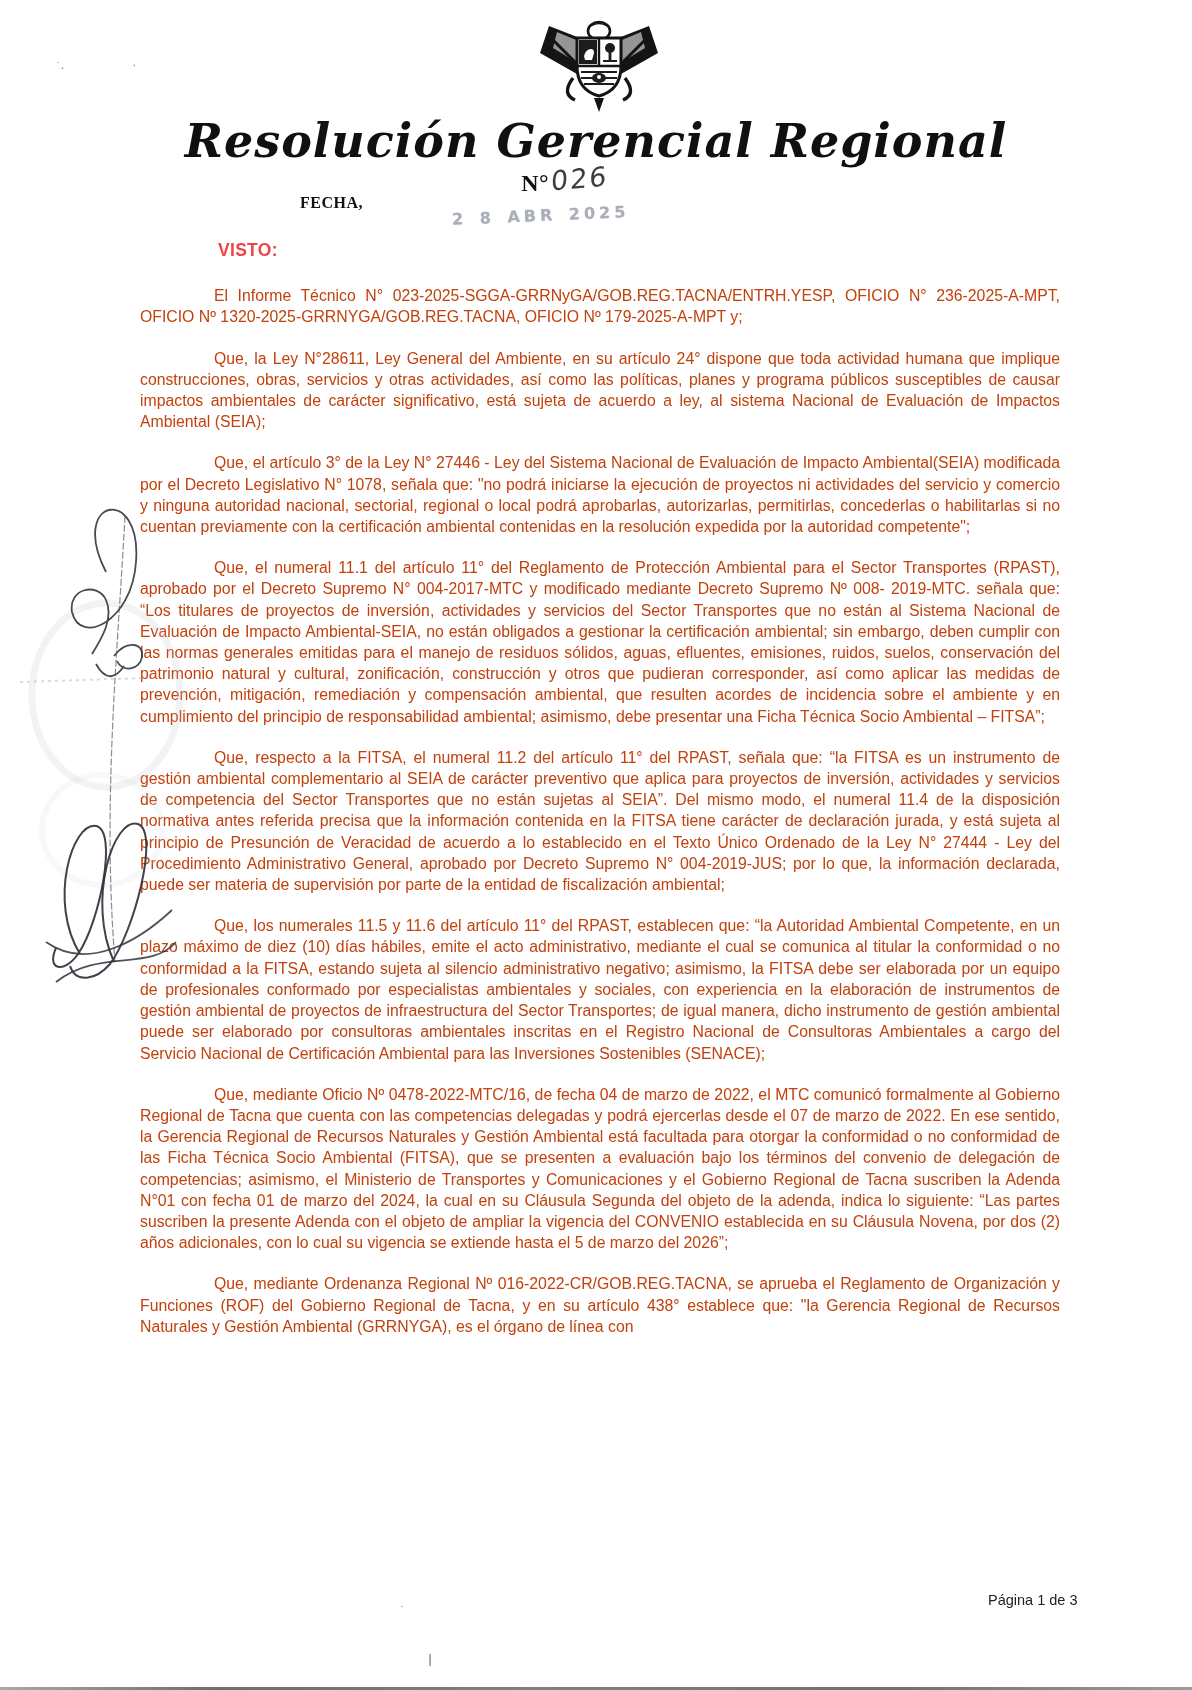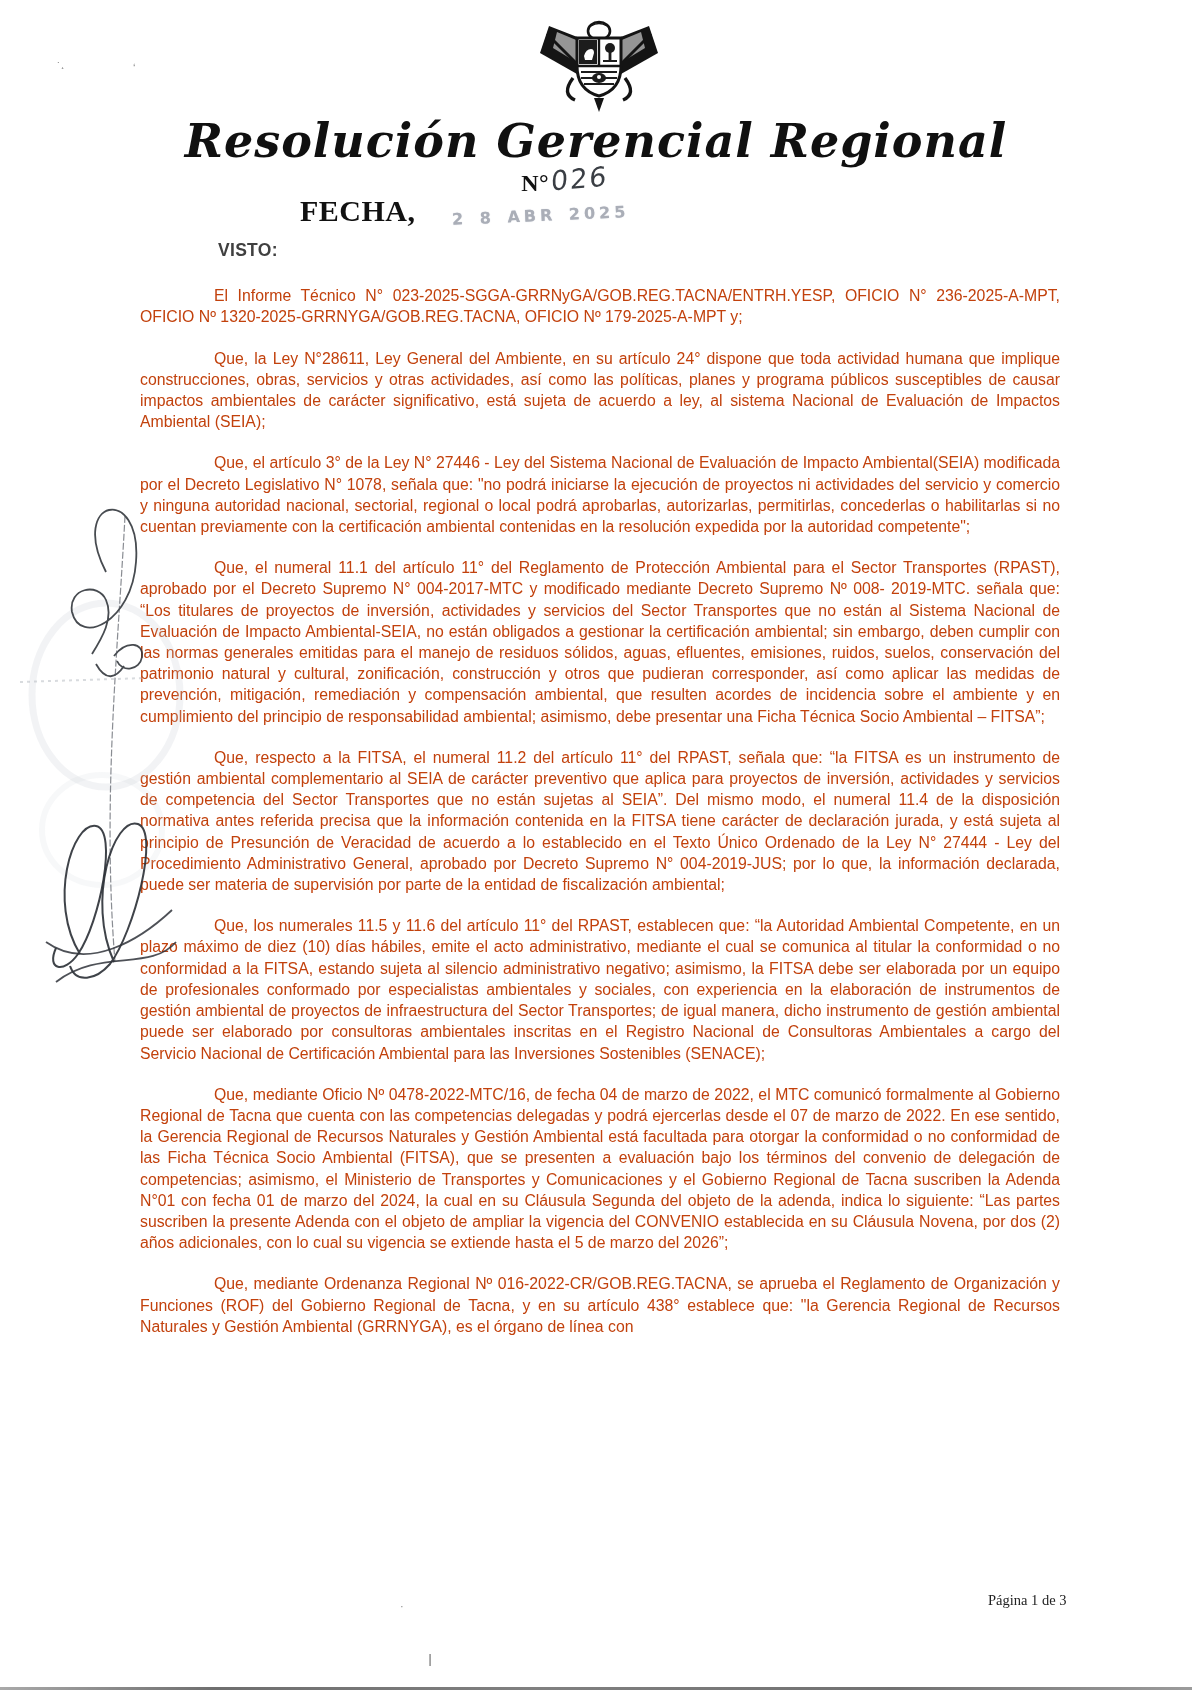--- a/index.html
+++ b/index.html
@@ -33,46 +33,46 @@
   .number-handwritten{
     font-family:"DejaVu Sans", sans-serif;
     font-weight:400;font-size:27px;letter-spacing:2px;
     color:#3a3e44;
     transform:rotate(-5deg) skewX(-8deg);
     position:relative;top:-3px;margin:0 2px;
   }
   .fecha-row{
     position:absolute;left:300px;top:194px;
     font-family:"Liberation Serif", serif;
-    font-weight:bold;font-size:30px;letter-spacing:.5px;color:#111;
+    font-weight:bold;font-size:16px;letter-spacing:.5px;color:#111;
   }
   .date-stamp{
     position:absolute;left:452px;top:206px;
     font-family:"DejaVu Sans", sans-serif;
     font-size:16px;font-weight:bold;
     letter-spacing:4px;word-spacing:3px;
     color:#959aa6;opacity:.8;
     transform:rotate(-2.5deg);
     text-shadow:0 0 1px #b9bdc9;
   }
   
   .doc-flow{
     position:absolute;left:140px;top:240px;width:920px;
     font-size:15.8px;line-height:21.2px;
     text-align:justify;
   }
   .doc-heading{
     font-weight:bold;font-size:17.5px;letter-spacing:.3px;
-    margin:0 0 24px 78px;color:#404040;
+    margin:0 0 24px 78px;color:#ef4444;
   }
   .doc-flow p{margin:0 0 20px 0;text-indent:74px;color:#c2410c;}
   
   .page-footer{
     position:absolute;left:988px;top:1592px;
-    font-family:Liberation Serif, serif;
+    font-family:Liberation Sans, sans-serif;
     font-size:14.5px;color:#222;
   }
   
   .margin-sig{position:absolute;left:18px;top:470px;width:170px;height:520px;pointer-events:none;}
   .scan-edge{
     position:absolute;left:0;bottom:0;width:100%;height:3px;
     background:linear-gradient(to right,#9a9a9a, #555 18%, #6a6a6a 45%, #585858 75%, #8a8a8a);
     opacity:.85;
   }
   .noise{position:absolute;color:#555;font-size:11px;opacity:.7;}

